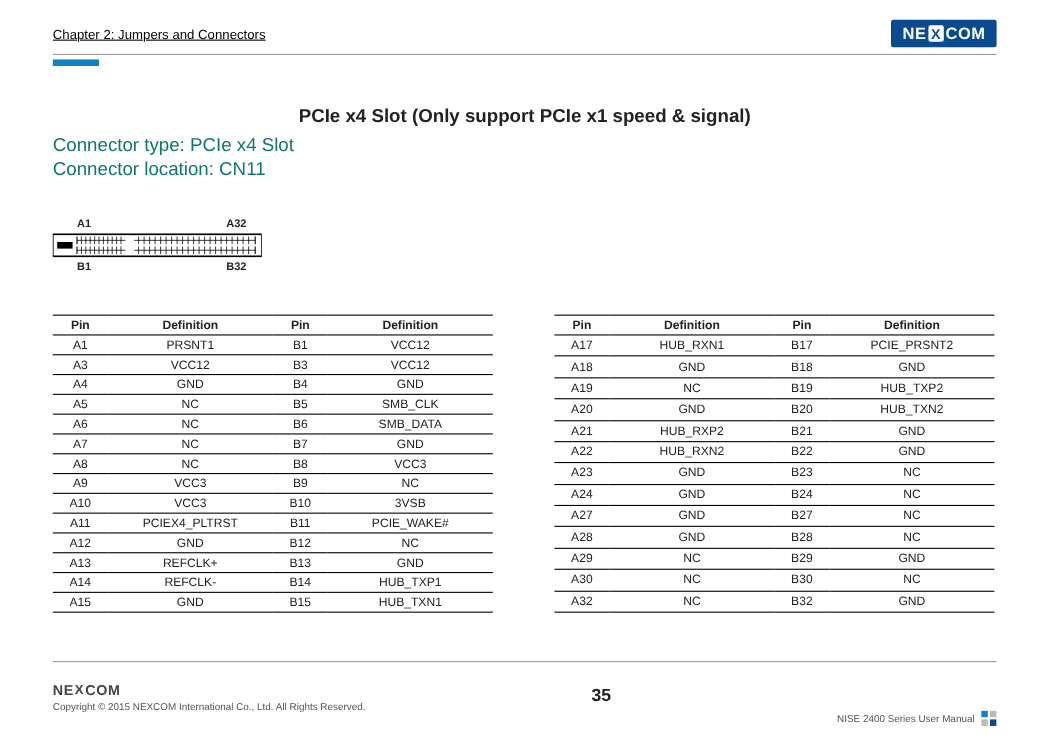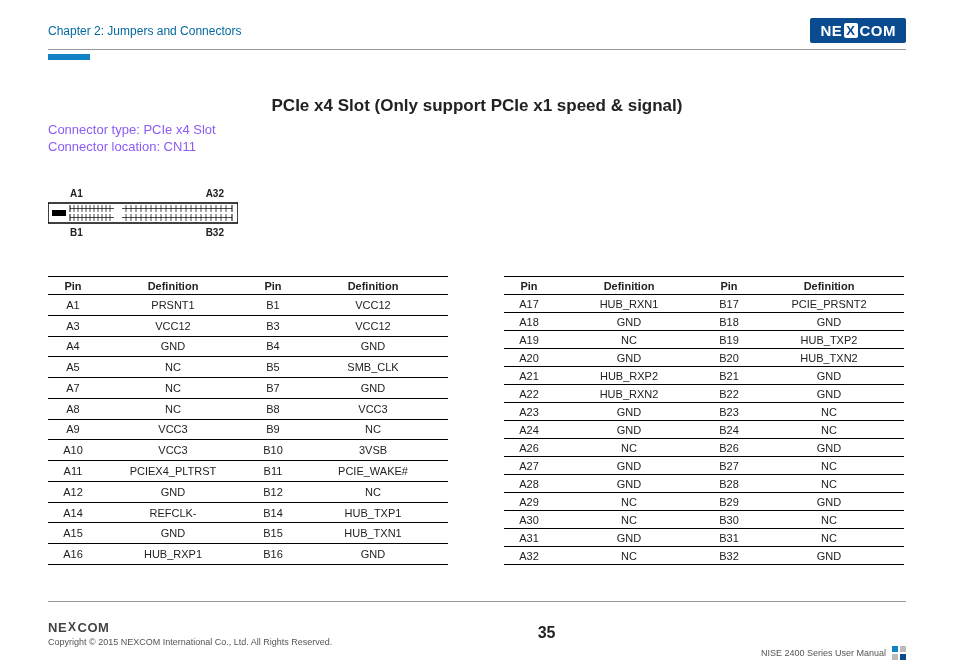--- a/index.html
+++ b/index.html
@@ -11,42 +11,42 @@
     color: #222;
     position: relative;
     padding: 18px 48px 0 48px;
   }
   .header {
     display: flex;
     justify-content: space-between;
     align-items: center;
     padding-bottom: 6px;
   }
-  .chapter-title { font-size: 12px; color: #0369a1; }
+  .chapter-title { font-size: 12px; color: #000000; text-decoration: underline; }
   .logo-badge {
     background: #0a4b8f;
     color: #fff;
     font-weight: bold;
     font-size: 15px;
     padding: 4px 10px;
     letter-spacing: 0.5px;
     border-radius: 2px;
     display: inline-flex;
     align-items: center;
     gap: 2px;
   }
   .logo-badge .x { background:#fff; color:#0a4b8f; padding:0 2px; border-radius:2px; font-size:13px; }
   .header-rule {
     border: none;
     border-top: 1px solid #999;
     margin: 0 0 4px 0;
   }
   .accent-bar { height: 6px; width: 42px; background: #1282c5; margin-bottom: 36px; }
   .section-title { font-size: 17px; font-weight: bold; margin-bottom: 6px; text-align: center; }
-  .meta-line { font-size: 13px; margin-bottom: 2px; color: #8b5cf6; }
+  .meta-line { font-size: 17px; margin-bottom: 2px; color: #0f766e; }
   .diagram-wrap { margin-top: 34px; margin-bottom: 36px; }
   .diagram-labels-top, .diagram-labels-bot {
     display: flex; width: 180px; justify-content: space-between;
     font-size: 10px; font-weight: bold; padding: 0 4px 2px 22px;
   }
   .diagram-labels-bot { padding-top: 2px; }
   .slot-svg { display:block; }
   .tables-row { display: flex; gap: 56px; }
   .pin-table {
     border-collapse: collapse;
@@ -227,20 +227,26 @@
           <td>B4</td>
           <td>GND</td>
         </tr>
         <tr>
           <td>A5</td>
           <td>NC</td>
           <td>B5</td>
           <td>SMB_CLK</td>
         </tr>
         <tr>
+          <td>A6</td>
+          <td>NC</td>
+          <td>B6</td>
+          <td>SMB_DATA</td>
+        </tr>
+        <tr>
           <td>A7</td>
           <td>NC</td>
           <td>B7</td>
           <td>GND</td>
         </tr>
         <tr>
           <td>A8</td>
           <td>NC</td>
           <td>B8</td>
           <td>VCC3</td>
@@ -263,36 +269,36 @@
           <td>B11</td>
           <td>PCIE_WAKE#</td>
         </tr>
         <tr>
           <td>A12</td>
           <td>GND</td>
           <td>B12</td>
           <td>NC</td>
         </tr>
         <tr>
+          <td>A13</td>
+          <td>REFCLK+</td>
+          <td>B13</td>
+          <td>GND</td>
+        </tr>
+        <tr>
           <td>A14</td>
           <td>REFCLK-</td>
           <td>B14</td>
           <td>HUB_TXP1</td>
         </tr>
         <tr>
           <td>A15</td>
           <td>GND</td>
           <td>B15</td>
           <td>HUB_TXN1</td>
-        </tr>
-        <tr>
-          <td>A16</td>
-          <td>HUB_RXP1</td>
-          <td>B16</td>
-          <td>GND</td>
         </tr>
       </tbody>
   </table>
   <table class="pin-table">
     <thead>
       <tr>
         <th>Pin</th>
         <th>Definition</th>
         <th>Pin</th>
         <th>Definition</th>
@@ -341,26 +347,20 @@
           <td>B23</td>
           <td>NC</td>
         </tr>
         <tr>
           <td>A24</td>
           <td>GND</td>
           <td>B24</td>
           <td>NC</td>
         </tr>
         <tr>
-          <td>A26</td>
-          <td>NC</td>
-          <td>B26</td>
-          <td>GND</td>
-        </tr>
-        <tr>
           <td>A27</td>
           <td>GND</td>
           <td>B27</td>
           <td>NC</td>
         </tr>
         <tr>
           <td>A28</td>
           <td>GND</td>
           <td>B28</td>
           <td>NC</td>
@@ -368,26 +368,20 @@
         <tr>
           <td>A29</td>
           <td>NC</td>
           <td>B29</td>
           <td>GND</td>
         </tr>
         <tr>
           <td>A30</td>
           <td>NC</td>
           <td>B30</td>
-          <td>NC</td>
-        </tr>
-        <tr>
-          <td>A31</td>
-          <td>GND</td>
-          <td>B31</td>
           <td>NC</td>
         </tr>
         <tr>
           <td>A32</td>
           <td>NC</td>
           <td>B32</td>
           <td>GND</td>
         </tr>
       </tbody>
   </table>

